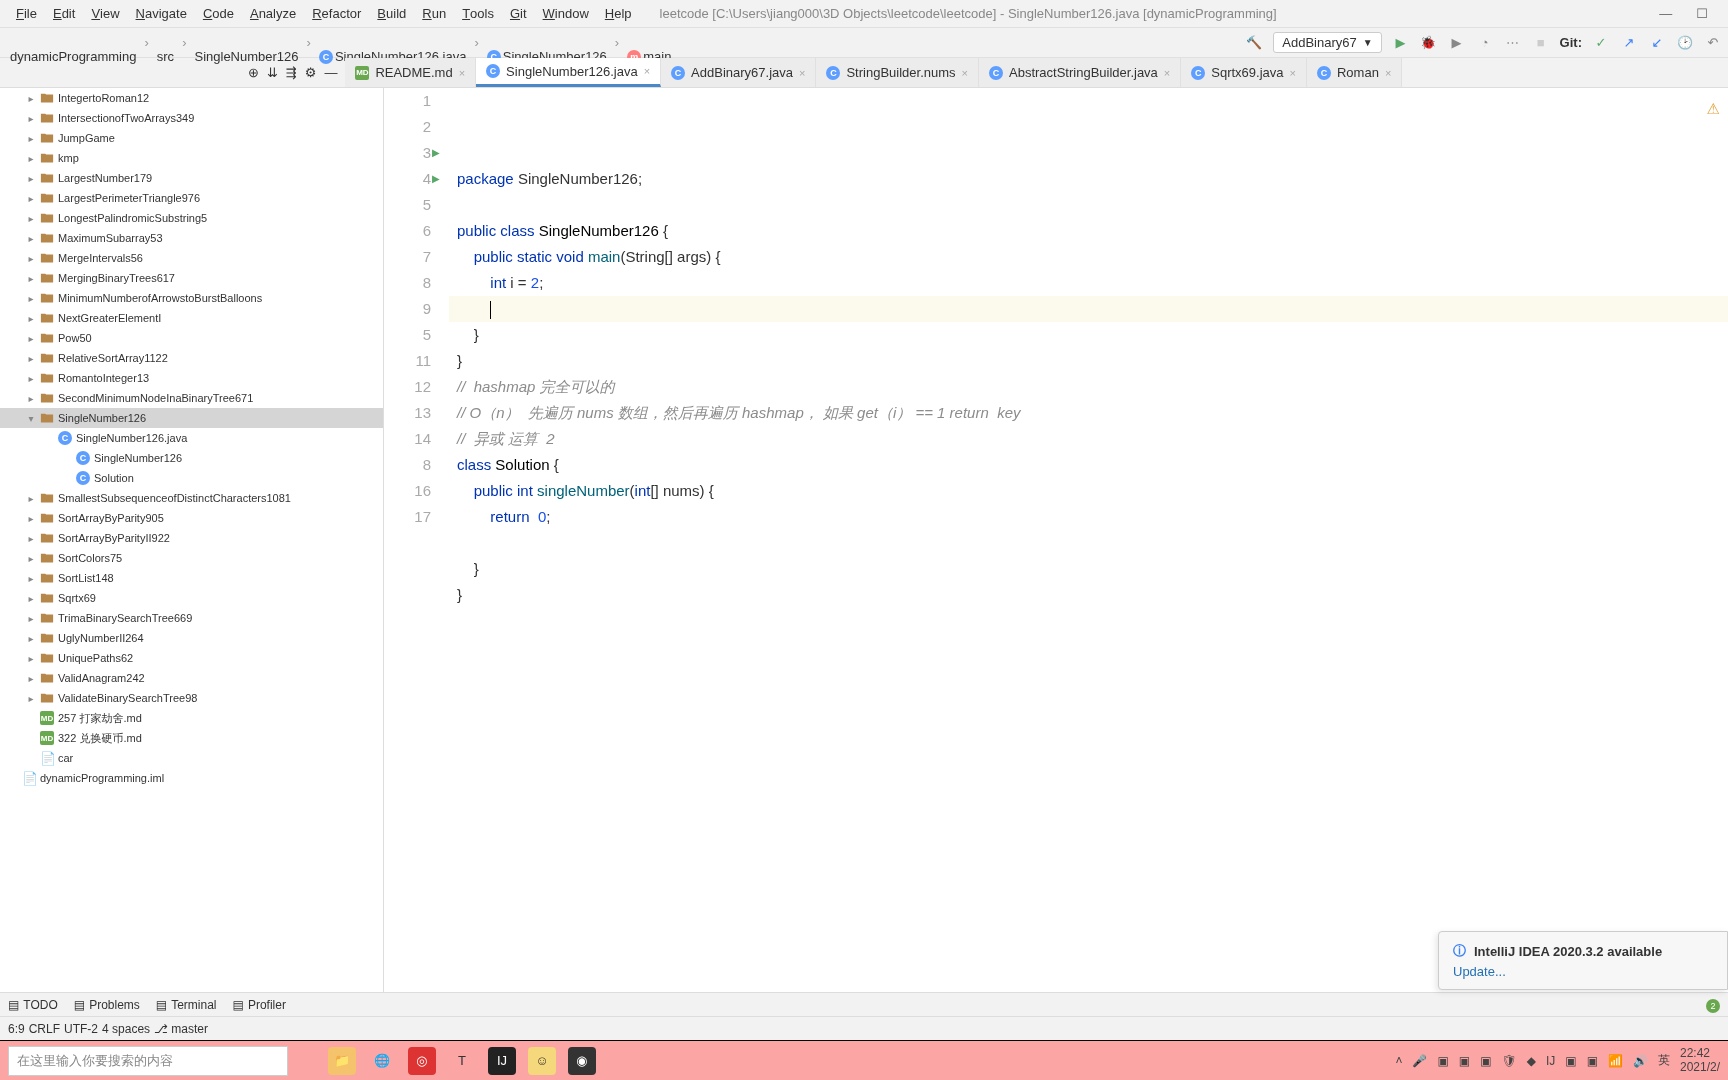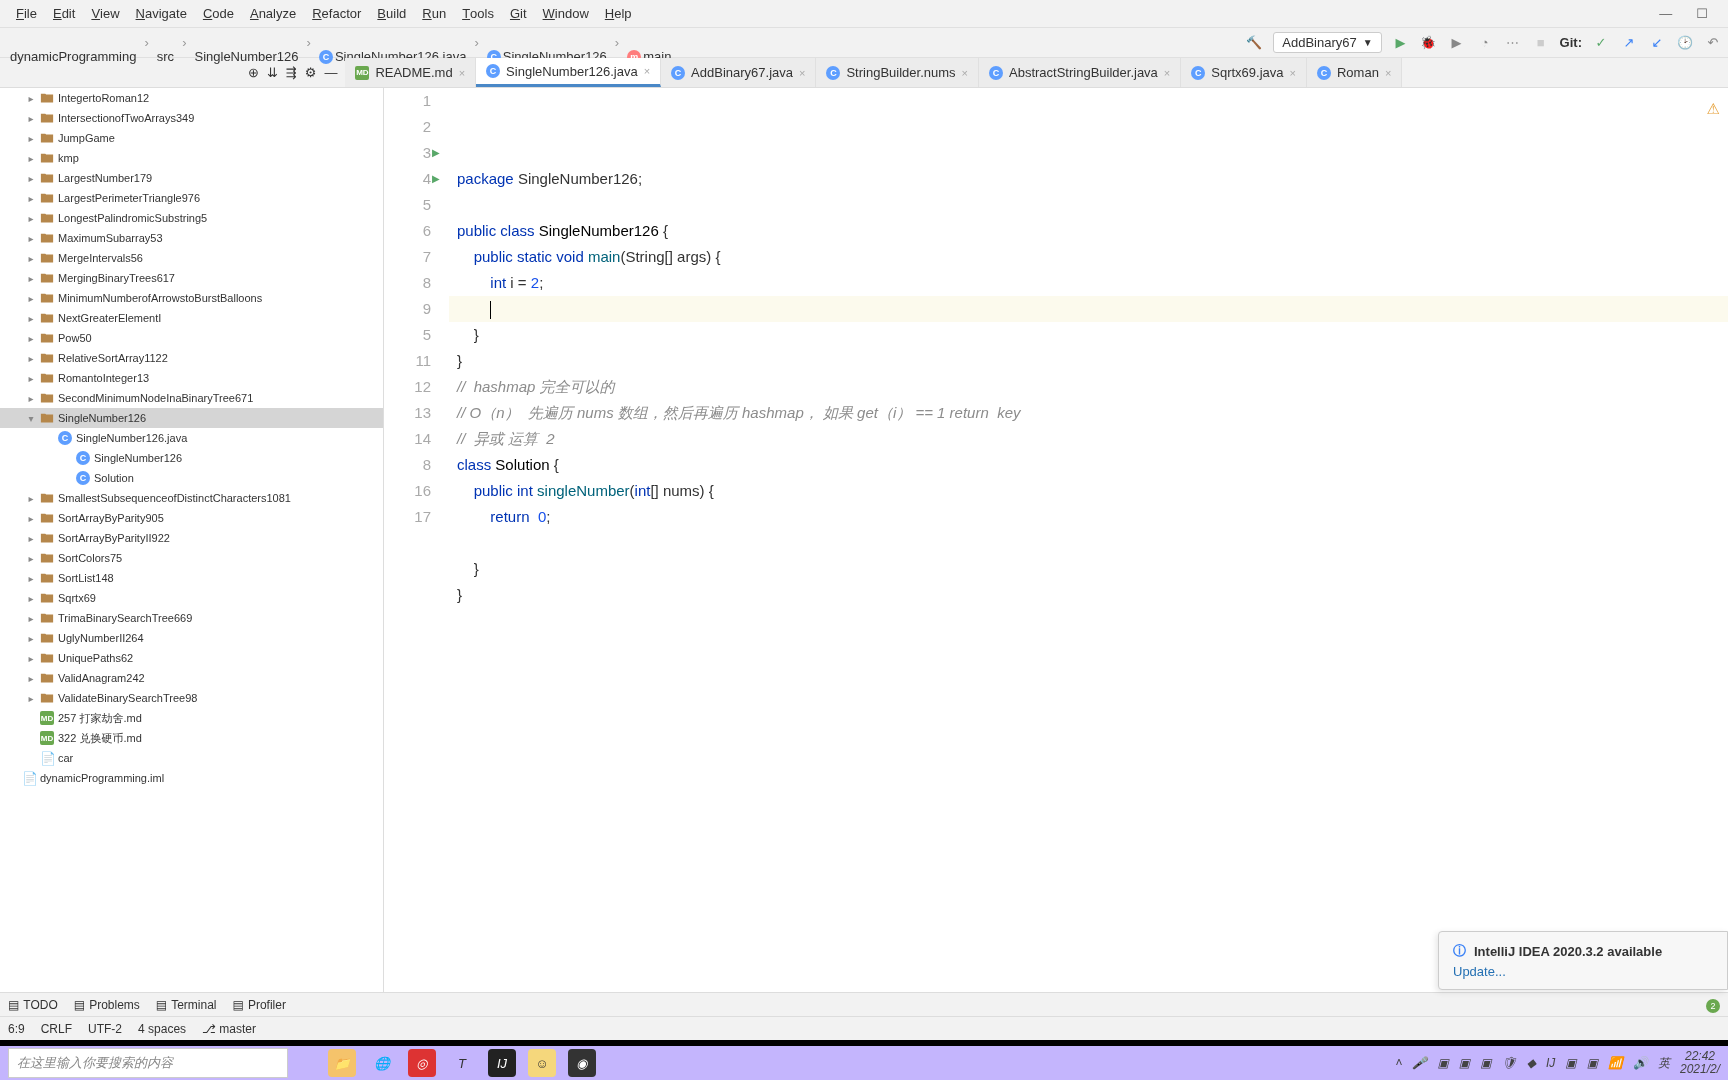--- a/index.html
+++ b/index.html
@@ -66,49 +66,50 @@
 .notif-link { color: #2470b3; margin-top: 4px; display: inline-block; }
 
 
 .tool-bar { height: 24px; display: flex; align-items: center; background: #f2f2f2; border-top: 1px solid #ddd; padding: 0 8px; gap: 16px; }
 .tool-item { display: flex; align-items: center; gap: 4px; font-size: 12px; }
 .badge { background: #6aa84f; color: #fff; border-radius: 50%; width: 14px; height: 14px; font-size: 9px; display: inline-flex; align-items: center; justify-content: center; }
 
 
 .status-bar { height: 24px; display: flex; align-items: center; background: #f2f2f2; border-top: 1px solid #ddd; padding: 0 8px; font-size: 12px; }
 .status-left { flex: 1; }
-.status-right { display: flex; gap: 16px; }
-
-
-.taskbar { height: 40px; background: #c4b5fd; display: flex; align-items: center; padding: 0 8px; border-top: 6px solid #000000; font-style: italic; }
+.status-right { display: flex; gap: 4px; }
+
+
+.taskbar { height: 40px; background: #fca5a5; display: flex; align-items: center; padding: 0 8px; border-top: 1px solid #000000; }
 .search-box { width: 280px; height: 30px; background: #fff; border: 1px solid #ccc; display: flex; align-items: center; padding: 0 8px; color: #888; }
 .task-icons { display: flex; gap: 12px; margin-left: 40px; }
 .task-icon { width: 28px; height: 28px; border-radius: 4px; display: inline-flex; align-items: center; justify-content: center; }
 .tray { margin-left: auto; display: flex; align-items: center; gap: 10px; color: #444; font-size: 12px; }
-.tray-time { text-align: center; line-height: 1.1; }
+.tray-time { text-align: left; line-height: 1.1; }
 </style>
 </head>
 <body>
 
 <div class="menu-bar">
   <div id="menu-items" style="display:flex;">
       <div class="menu-item"><u>F</u>ile</div>
       <div class="menu-item"><u>E</u>dit</div>
       <div class="menu-item"><u>V</u>iew</div>
       <div class="menu-item"><u>N</u>avigate</div>
       <div class="menu-item"><u>C</u>ode</div>
       <div class="menu-item"><u>A</u>nalyze</div>
       <div class="menu-item"><u>R</u>efactor</div>
       <div class="menu-item"><u>B</u>uild</div>
       <div class="menu-item"><u>R</u>un</div>
       <div class="menu-item"><u>T</u>ools</div>
       <div class="menu-item"><u>G</u>it</div>
       <div class="menu-item"><u>W</u>indow</div>
       <div class="menu-item"><u>H</u>elp</div>
     </div>
+  <div class="win-title">leetcode [C:\Users\jiang000\3D Objects\leetcode\leetcode] - SingleNumber126.java [dynamicProgramming]</div>
   <div class="win-controls">
     <span>—</span>
     <span>☐</span>
   </div>
 </div>
 
 <div class="nav-bar">
   <div class="breadcrumb" id="breadcrumb">
       <span class="crumb">
         <span>dynamicProgramming</span>

